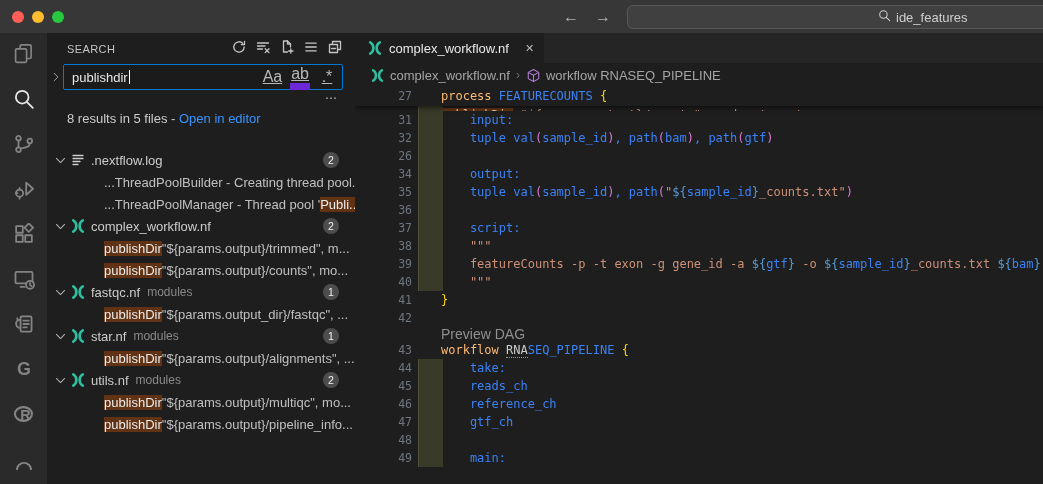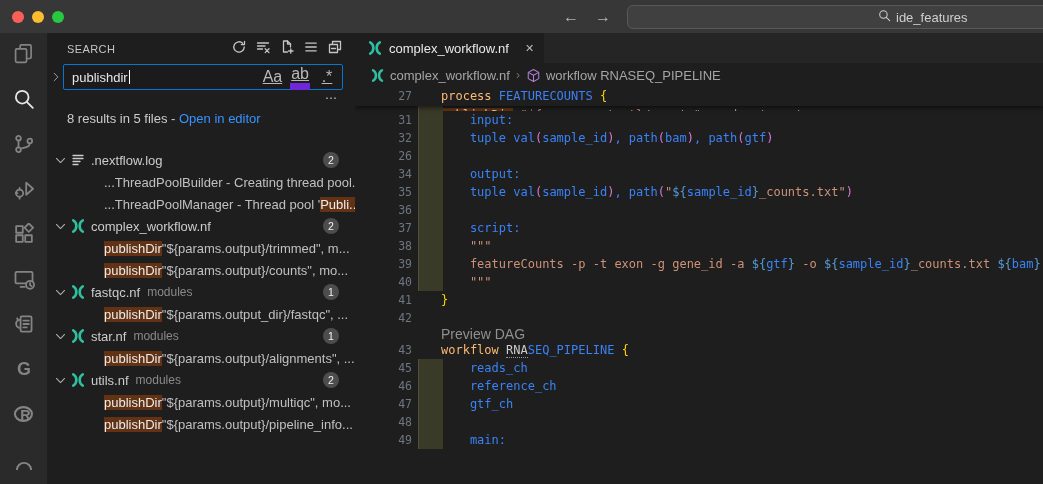--- a/index.html
+++ b/index.html
@@ -370,20 +370,21 @@
           <div class="cl "><span class="blk"></span><span class="ln">35</span><span class="t">    tuple val</span><span class="p">(</span><span class="t">sample_id</span><span class="p">)</span><span class="t">, path</span><span class="p">(</span><span class="s">"</span><span class="i">${</span><span class="t">sample_id</span><span class="i">}</span><span class="s">_counts.txt"</span><span class="p">)</span></div>
           <div class="cl "><span class="blk"></span><span class="ln">36</span></div>
           <div class="cl "><span class="blk"></span><span class="ln">37</span><span class="t">    script:</span></div>
           <div class="cl "><span class="blk"></span><span class="ln">38</span><span class="s">    """</span></div>
           <div class="cl "><span class="blk"></span><span class="ln">39</span><span class="s">    featureCounts -p -t exon -g gene_id -a </span><span class="i">${</span><span class="t">gtf</span><span class="i">}</span><span class="s"> -o </span><span class="i">${</span><span class="t">sample_id</span><span class="i">}</span><span class="s">_counts.txt </span><span class="i">${</span><span class="t">bam</span><span class="i">}</span></div>
           <div class="cl "><span class="blk"></span><span class="ln">40</span><span class="s">    """</span></div>
           <div class="cl "><span class="ln">41</span><span class="b">}</span></div>
           <div class="cl "><span class="ln">42</span></div>
           <div class="lensrow">Preview DAG</div>
           <div class="cl "><span class="ln">43</span><span class="k">workflow</span><span class="t"> </span><span class="u">RNA</span><span class="t">SEQ_PIPELINE </span><span class="b">{</span></div>
+          <div class="cl "><span class="blk"></span><span class="ln">44</span><span class="t">    take:</span></div>
           <div class="cl "><span class="blk"></span><span class="ln">45</span><span class="t">    reads_ch</span></div>
           <div class="cl "><span class="blk"></span><span class="ln">46</span><span class="t">    reference_ch</span></div>
           <div class="cl "><span class="blk"></span><span class="ln">47</span><span class="t">    gtf_ch</span></div>
           <div class="cl "><span class="blk"></span><span class="ln">48</span></div>
           <div class="cl "><span class="blk"></span><span class="ln">49</span><span class="t">    main:</span></div>
         </div>
     </div>
   </div>
 </div>
 

